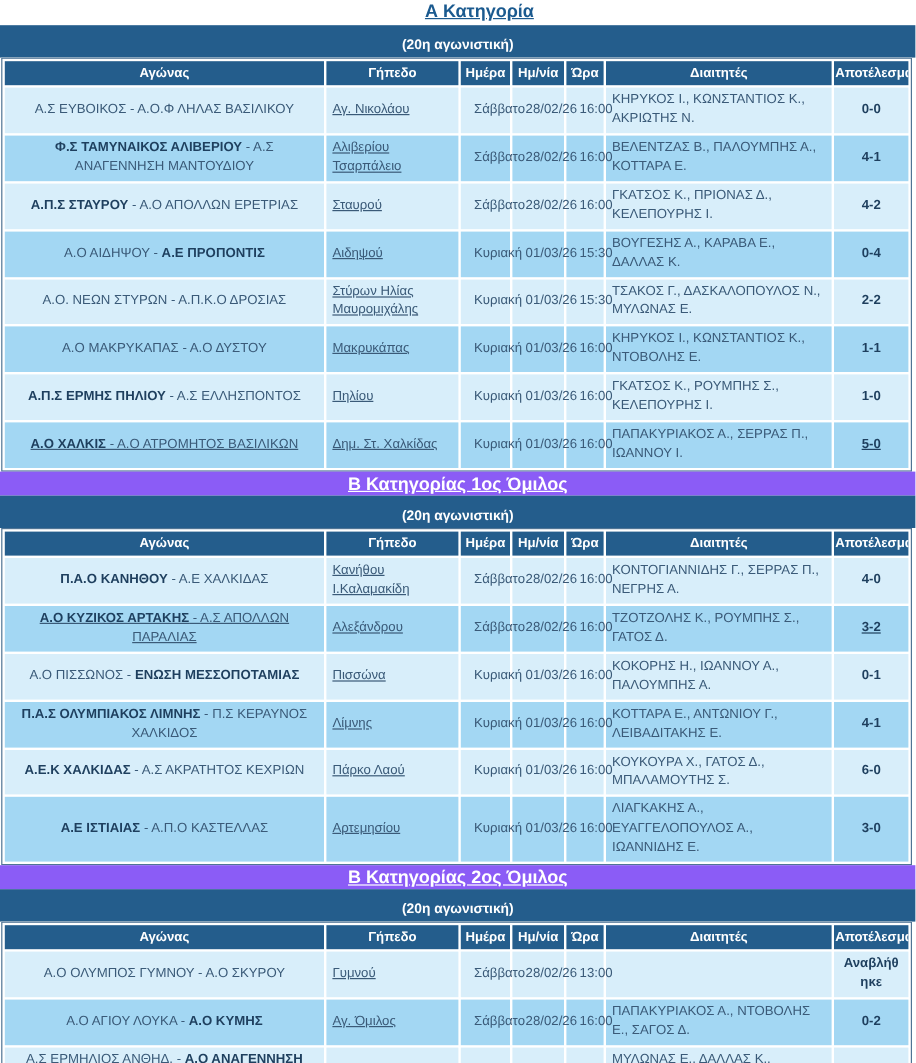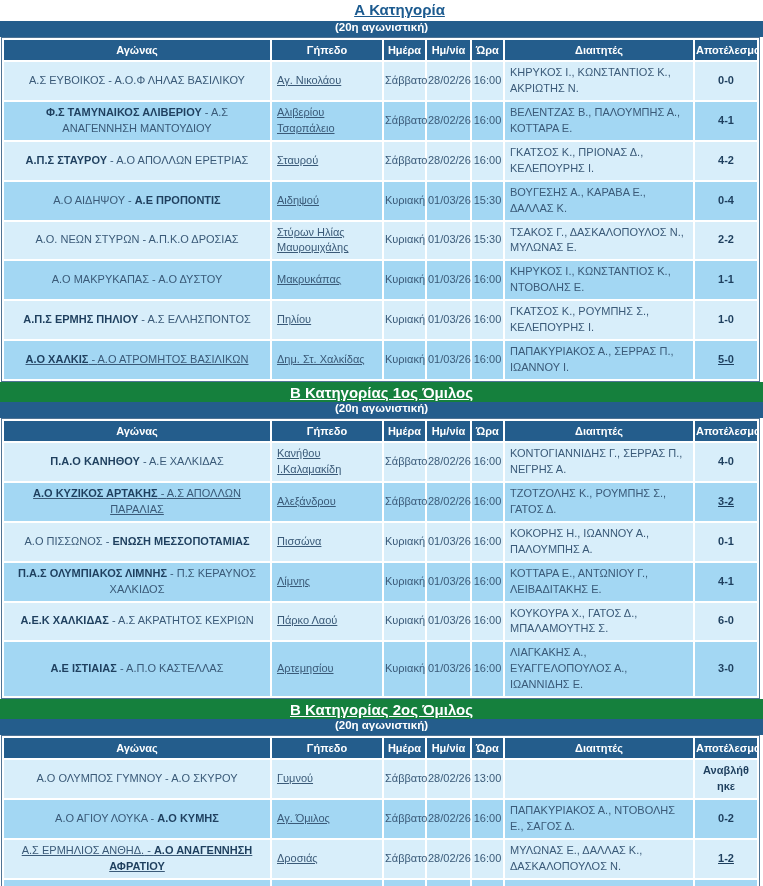--- a/index.html
+++ b/index.html
@@ -19,39 +19,39 @@
   }
   .title-strip-white .section-title {
     color: #1b5a8f;
     font-size: 15px;
     font-weight: bold;
     text-decoration: underline;
     cursor: pointer;
     margin-left: 36px;
   }
   .band {
-    background: #15803d;
+    background: #8b5cf6;
     text-align: center;
     color: #ffffff;
   }
   .band .section-title {
     display: inline-block;
     color: #ffffff;
     font-size: 15px;
     font-weight: bold;
     text-decoration: underline;
     padding-top: 2px;
     cursor: pointer;
   }
   .round-label {
     color: #ffffff;
     font-size: 11.5px;
     font-weight: bold;
     text-align: center;
-    padding: 0 0 4px 0;
+    padding: 11px 0 4px 0;
     background: #245d8c;
   }
 
   
   table.fixtures {
     width: 689px;
     margin: 0 1px;
     border: 1px solid #4f7495;
     border-collapse: separate;
     border-spacing: 2px;
@@ -82,21 +82,21 @@
     padding: 3px 5px;
     line-height: 1.45;
     vertical-align: middle;
     word-wrap: break-word;
   }
   tr.row-light td { background: #d8eefa; }
   tr.row-dark  td { background: #a3d7f3; }
 
   td.match { text-align: center; }
   td.stadium { text-align: left; }
-  td.day, td.date, td.time { text-align: center; padding-left: 1px; padding-right: 1px; white-space: nowrap; margin-left: 40px; }
+  td.day, td.date, td.time { text-align: center; padding-left: 11px; padding-right: 1px; white-space: nowrap; margin-left: 40px; }
   td.refs { text-align: left; }
   td.result { text-align: center; font-weight: bold; color: #1e3f5e; }
 
   .team-win { font-weight: bold; color: #1e3f5e; }
   .linked { text-decoration: underline; cursor: pointer; }
   .stadium-link { text-decoration: underline; cursor: pointer; }
 </style>
 </head>
 <body>
 

